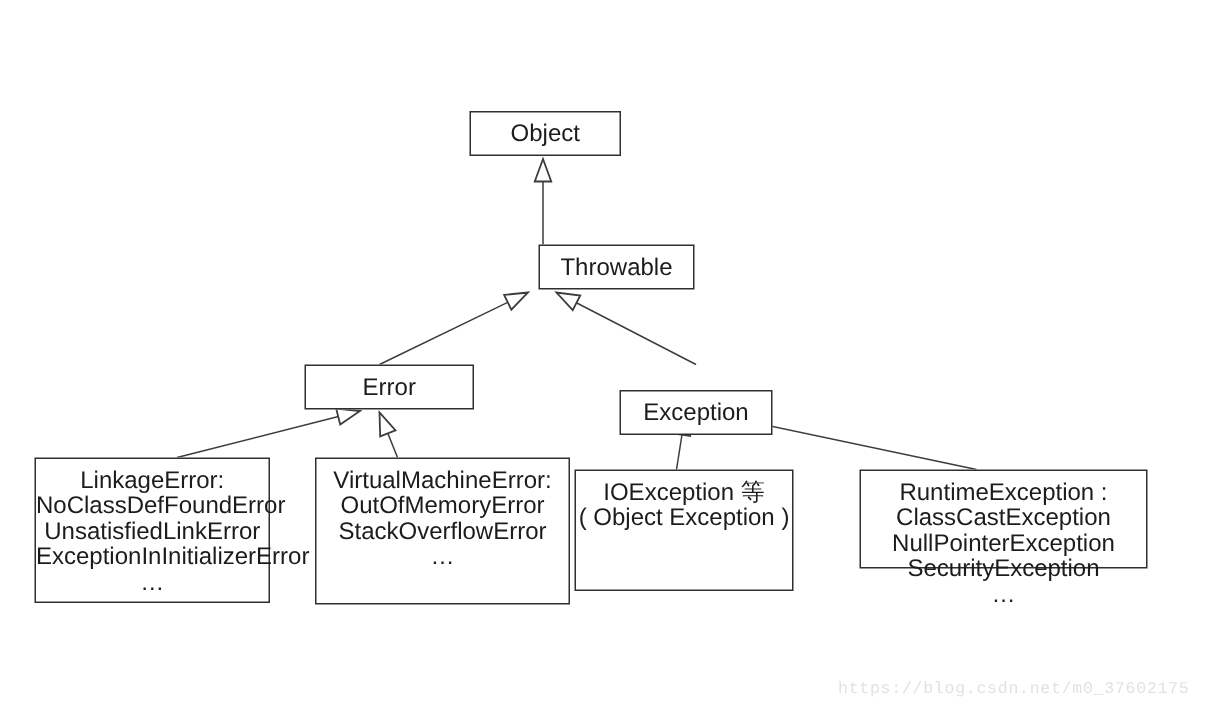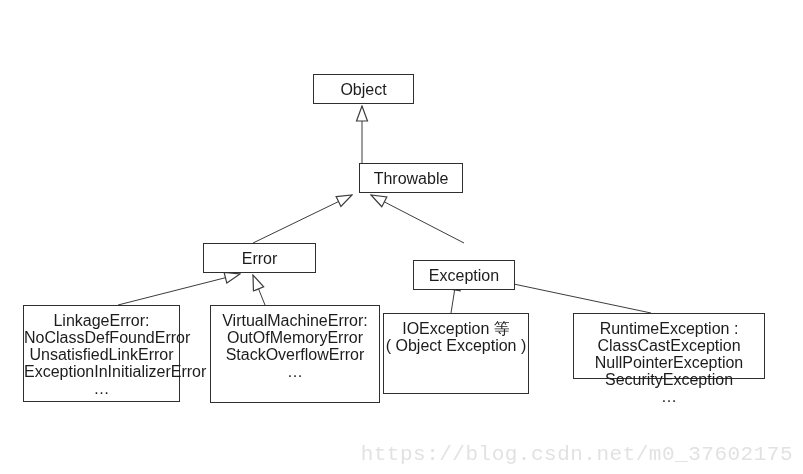--- a/index.html
+++ b/index.html
@@ -41,21 +41,21 @@
     padding-top: 6px;
   }
   .node-multi .ln {
     white-space: nowrap;
   }
   #watermark {
     position: absolute;
     right: 10px;
     bottom: 8px;
     font-family: "Liberation Mono", "DejaVu Sans Mono", monospace;
-    font-size: 21px;
+    font-size: 11px;
     letter-spacing: 0.5px;
     color: #e2e2e2;
     white-space: nowrap;
   }
 </style>
 </head>
 <body>
 
 <div id="canvas">
 

